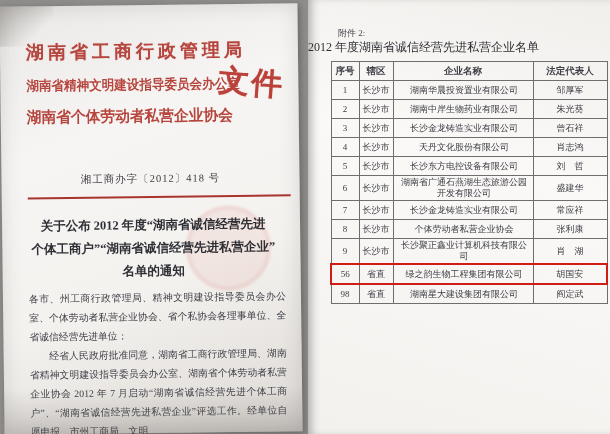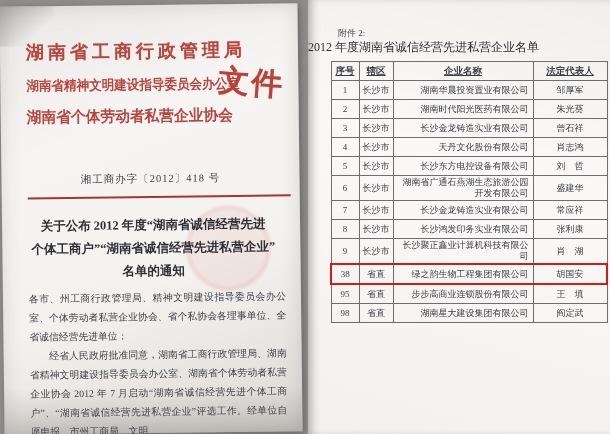--- a/index.html
+++ b/index.html
@@ -76,24 +76,24 @@
   .list-title {
     position: absolute; top: 39px; left: 0; right: 0;
     text-align: left; font-weight: normal; font-size: 12px; color: #2e2e34; white-space: nowrap;
   }
   table.company-table {
     position: absolute; top: 61px; left: 22px;
     width: 276px; border-collapse: collapse; table-layout: fixed;
     font-size: 9px; color: #3c3c44;
   }
   .company-table th, .company-table td { border: 1px solid #6e6e6e; padding: 0; }
-  .company-table th { font-weight: bold; font-size: 9.5px; height: 18px; text-align: center; text-decoration: underline; }
+  .company-table th { font-weight: bold; font-size: 9.5px; height: 18px; text-align: center; }
   .company-table td { height: 16px; }
   td.c-no, td.c-region, td.c-rep { text-align: center; }
-  td.c-company { text-align: right; padding: 1px 4px 1px 6px; line-height: 11px; }
+  td.c-company { text-align: center; padding: 1px 4px 1px 6px; line-height: 11px; }
   tr.highlighted td { border-top: 2px solid #cf1d15; border-bottom: 2px solid #cf1d15; }
   tr.highlighted td:first-child { border-left: 2px solid #cf1d15; }
   tr.highlighted td:last-child { border-right: 2px solid #cf1d15; }
 </style>
 </head>
 <body>
 
 <div class="stage">
 
   <div class="page-left">
@@ -138,21 +138,21 @@
       <tbody>
           <tr>
     <td class="c-no">1</td>
     <td class="c-region">长沙市</td>
     <td class="c-company">湖南华晨投资置业有限公司</td>
     <td class="c-rep">邹厚军</td>
   </tr>
           <tr>
     <td class="c-no">2</td>
     <td class="c-region">长沙市</td>
-    <td class="c-company">湖南时代阳光医药有限公司</td>
+    <td class="c-company">湖南中岸生物药业有限公司</td>
     <td class="c-rep">朱光葵</td>
   </tr>
           <tr>
     <td class="c-no">3</td>
     <td class="c-region">长沙市</td>
     <td class="c-company">长沙金龙铸造实业有限公司</td>
     <td class="c-rep">曾石祥</td>
   </tr>
           <tr>
     <td class="c-no">4</td>
@@ -174,40 +174,34 @@
   </tr>
           <tr>
     <td class="c-no">7</td>
     <td class="c-region">长沙市</td>
     <td class="c-company">长沙金龙铸造实业有限公司</td>
     <td class="c-rep">常应祥</td>
   </tr>
           <tr>
     <td class="c-no">8</td>
     <td class="c-region">长沙市</td>
-    <td class="c-company">长沙鸿发印务实业有限公司</td>
+    <td class="c-company">个体劳动者私营企业协会</td>
     <td class="c-rep">张利康</td>
   </tr>
           <tr>
     <td class="c-no">9</td>
     <td class="c-region">长沙市</td>
     <td class="c-company">长沙聚正鑫业计算机科技有限公司</td>
     <td class="c-rep">肖　湖</td>
   </tr>
           <tr class="highlighted">
-    <td class="c-no">38</td>
+    <td class="c-no">56</td>
     <td class="c-region">省直</td>
     <td class="c-company">绿之韵生物工程集团有限公司</td>
     <td class="c-rep">胡国安</td>
-  </tr>
-          <tr>
-    <td class="c-no">95</td>
-    <td class="c-region">省直</td>
-    <td class="c-company">步步高商业连锁股份有限公司</td>
-    <td class="c-rep">王　填</td>
   </tr>
           <tr>
     <td class="c-no">98</td>
     <td class="c-region">省直</td>
     <td class="c-company">湖南星大建设集团有限公司</td>
     <td class="c-rep">阎定武</td>
   </tr>
         </tbody>
     </table>
   </div>

